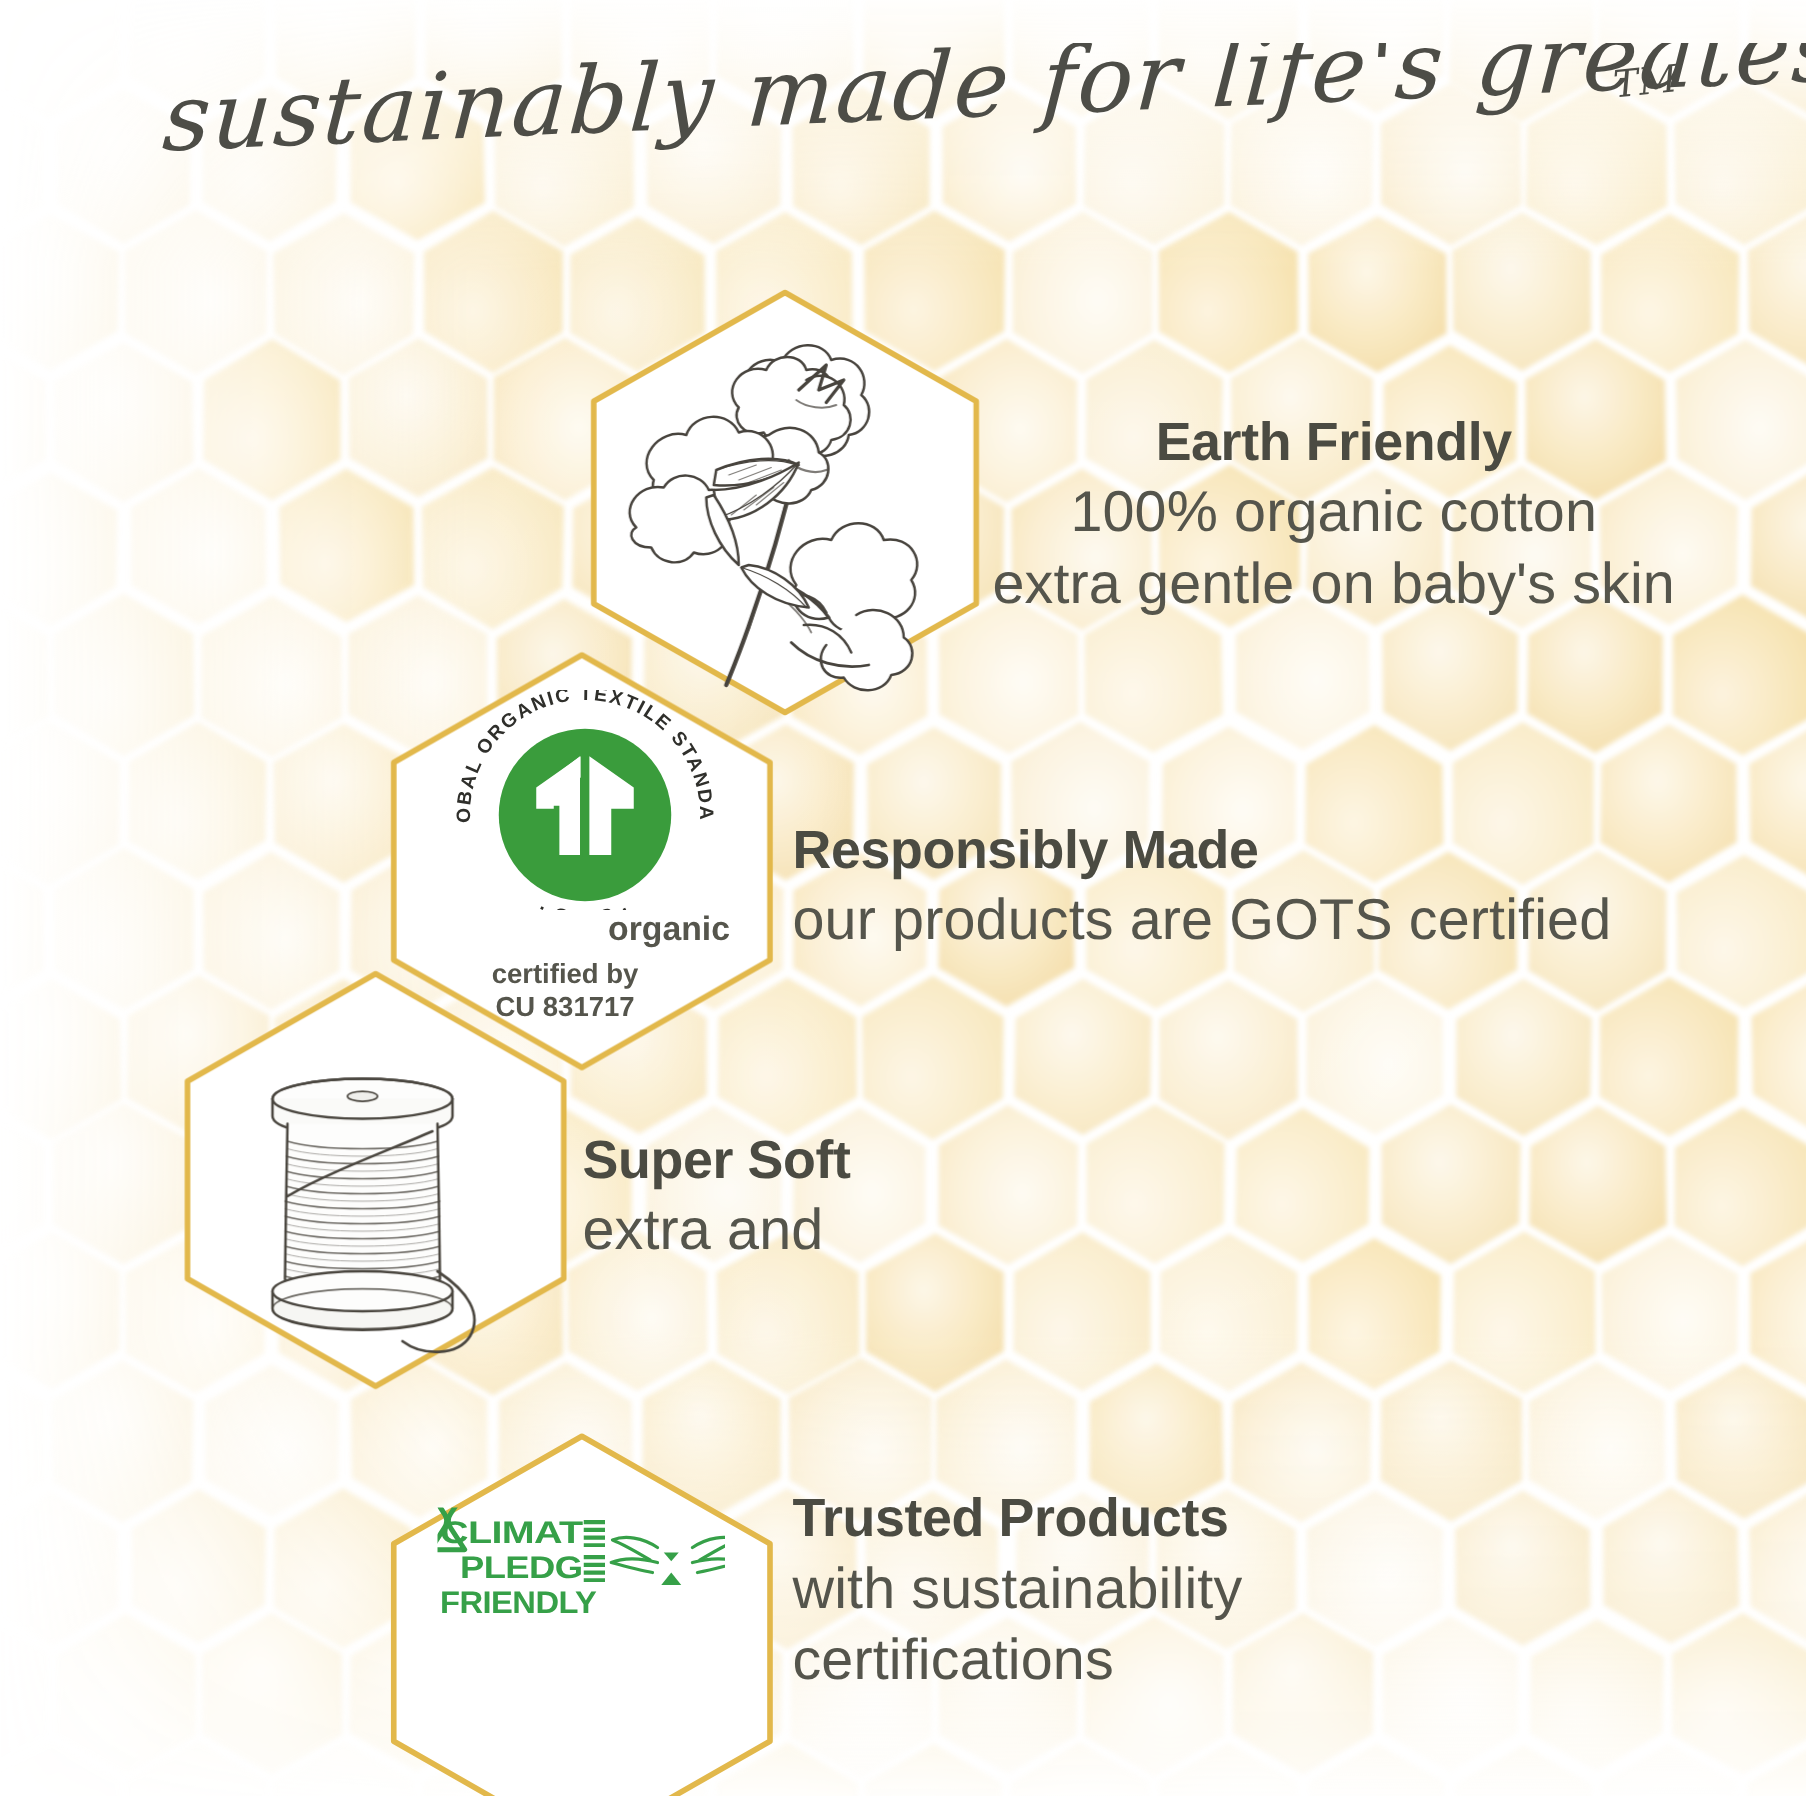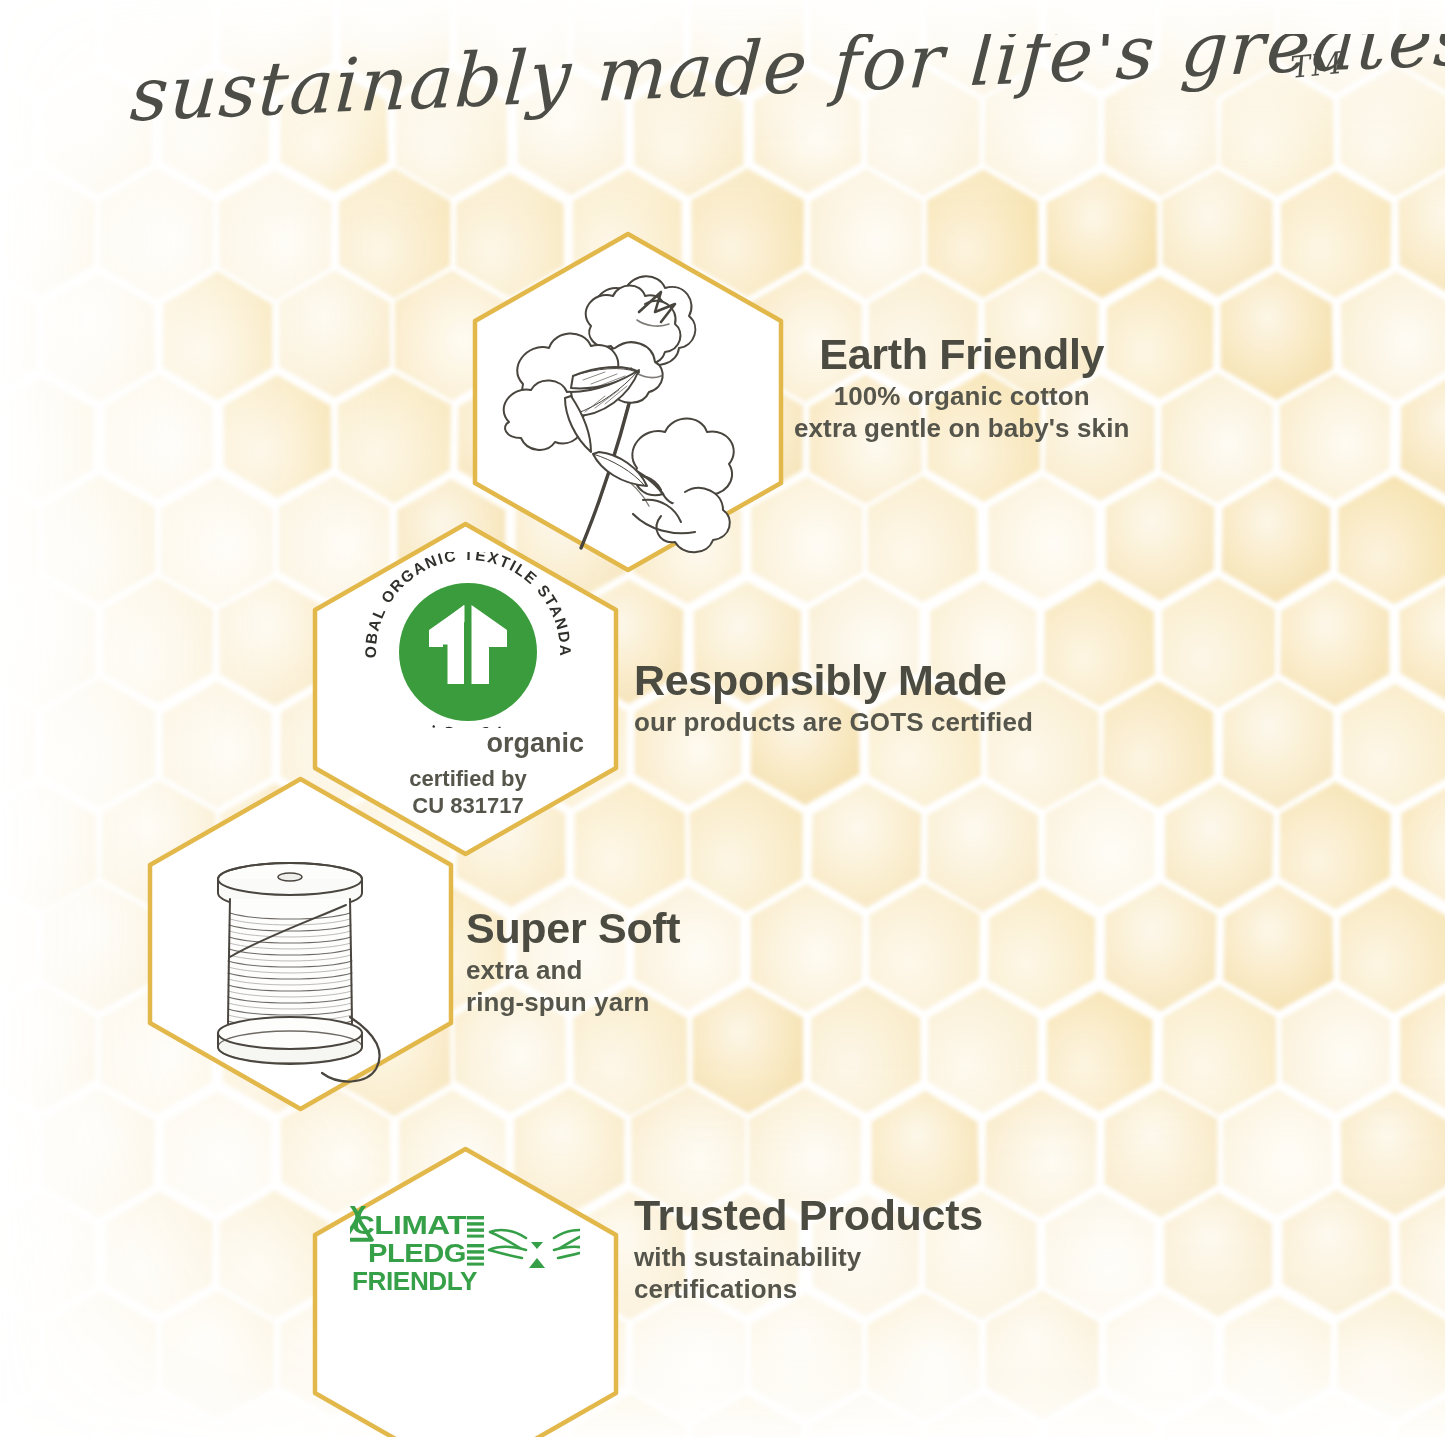--- a/index.html
+++ b/index.html
@@ -24,21 +24,21 @@
   .hex-card svg{display:block;overflow:visible;}
   .hex-art{position:absolute;z-index:4;}
 
   
   .feature-text{position:absolute;z-index:6;}
   .f-title{
     font-size:43px;font-weight:bold;letter-spacing:-0.3px;
     color:#4b4b42;line-height:1.08;margin:0 0 4px 0;white-space:nowrap;
   }
   .f-line{
-    font-size:26px;font-weight:700;color:#55554c;line-height:1.22;
+    font-size:46px;font-weight:400;color:#55554c;line-height:1.22;
     white-space:nowrap;letter-spacing:0.1px;
   }
 
   
   .gots-organic{
     position:absolute;z-index:6;font-size:27px;font-weight:bold;color:#55554c;
     text-align:right;white-space:nowrap;
   }
   .gots-certby{
     position:absolute;z-index:6;font-size:22px;font-weight:bold;color:#55554c;
@@ -428,21 +428,21 @@
         <path d="M119.5,53 L119.5,132 L137,132 L137,95 L155,95 L155,78 L119.5,53 Z"></path>
 
         <path d="M111.5,55.5 L111.5,131 L96.5,131 L96.5,92.5 L79.5,92.5 L79.5,79.5 Z"></path>
 
         <path d="M120.5,55.5 L120.5,131 L135.5,131 L135.5,92.5 L152.5,92.5 L152.5,79.5 Z"></path>
       </g>
       <rect x="113.8" y="55" width="4.4" height="78" fill="#3a9c3c"></rect>
     </svg>
   </div>
   <div class="gots-organic" style="left:352px;top:728px;width:232px;">organic</div>
-  <div class="gots-certby" style="left:352px;top:766px;width:232px;text-align:center;">
+  <div class="gots-certby" style="left:336px;top:766px;width:232px;text-align:center;">
     <div>certified by</div>
     <div>CU 831717</div>
   </div>
   <div class="feature-text" style="left:634px;top:645px;margin-top:12px;">
     <div class="f-title">Responsibly Made</div>
     <div class="f-line">our products are GOTS certified</div>
   </div>
 
   <div class="hex-card" style="left:138px;top:773px;width:325px;height:342px;">
     <svg width="325" height="342" viewBox="0 0 325 342">
@@ -490,21 +490,20 @@
         <ellipse cx="100" cy="178" rx="72" ry="16" fill="#fdfdfc"></ellipse>
         <ellipse cx="100" cy="192" rx="72" ry="16" fill="none" stroke-width="1.4" opacity=".8"></ellipse>
 
         <path d="M160,162 C184,178 196,196 186,214 C176,230 148,230 132,218" stroke-width="2.2"></path>
       </g>
     </svg>
   </div>
   <div class="feature-text" style="left:466px;top:905px;">
     <div class="f-title">Super Soft</div>
     <div class="f-line">extra and</div>
-    <div class="f-line">ring-spun yarn</div>
   </div>
 
   <div class="hex-card" style="left:303px;top:1143px;width:325px;height:342px;">
     <svg width="325" height="342" viewBox="0 0 325 342">
       <path d="M162.5,6 L313,92 L313,250 L162.5,336 L12,250 L12,92 Z" fill="#ffffff" stroke="#e2b84b" stroke-width="4.5" stroke-linejoin="round"></path>
     </svg>
   </div>
   <div class="hex-art" style="left:350px;top:1206px;width:230px;height:110px;">
     <svg width="230" height="110" viewBox="0 0 230 110">
       <g font-family="'Liberation Sans', sans-serif" font-weight="bold" fill="#36a048" font-size="25" letter-spacing="-0.4">

